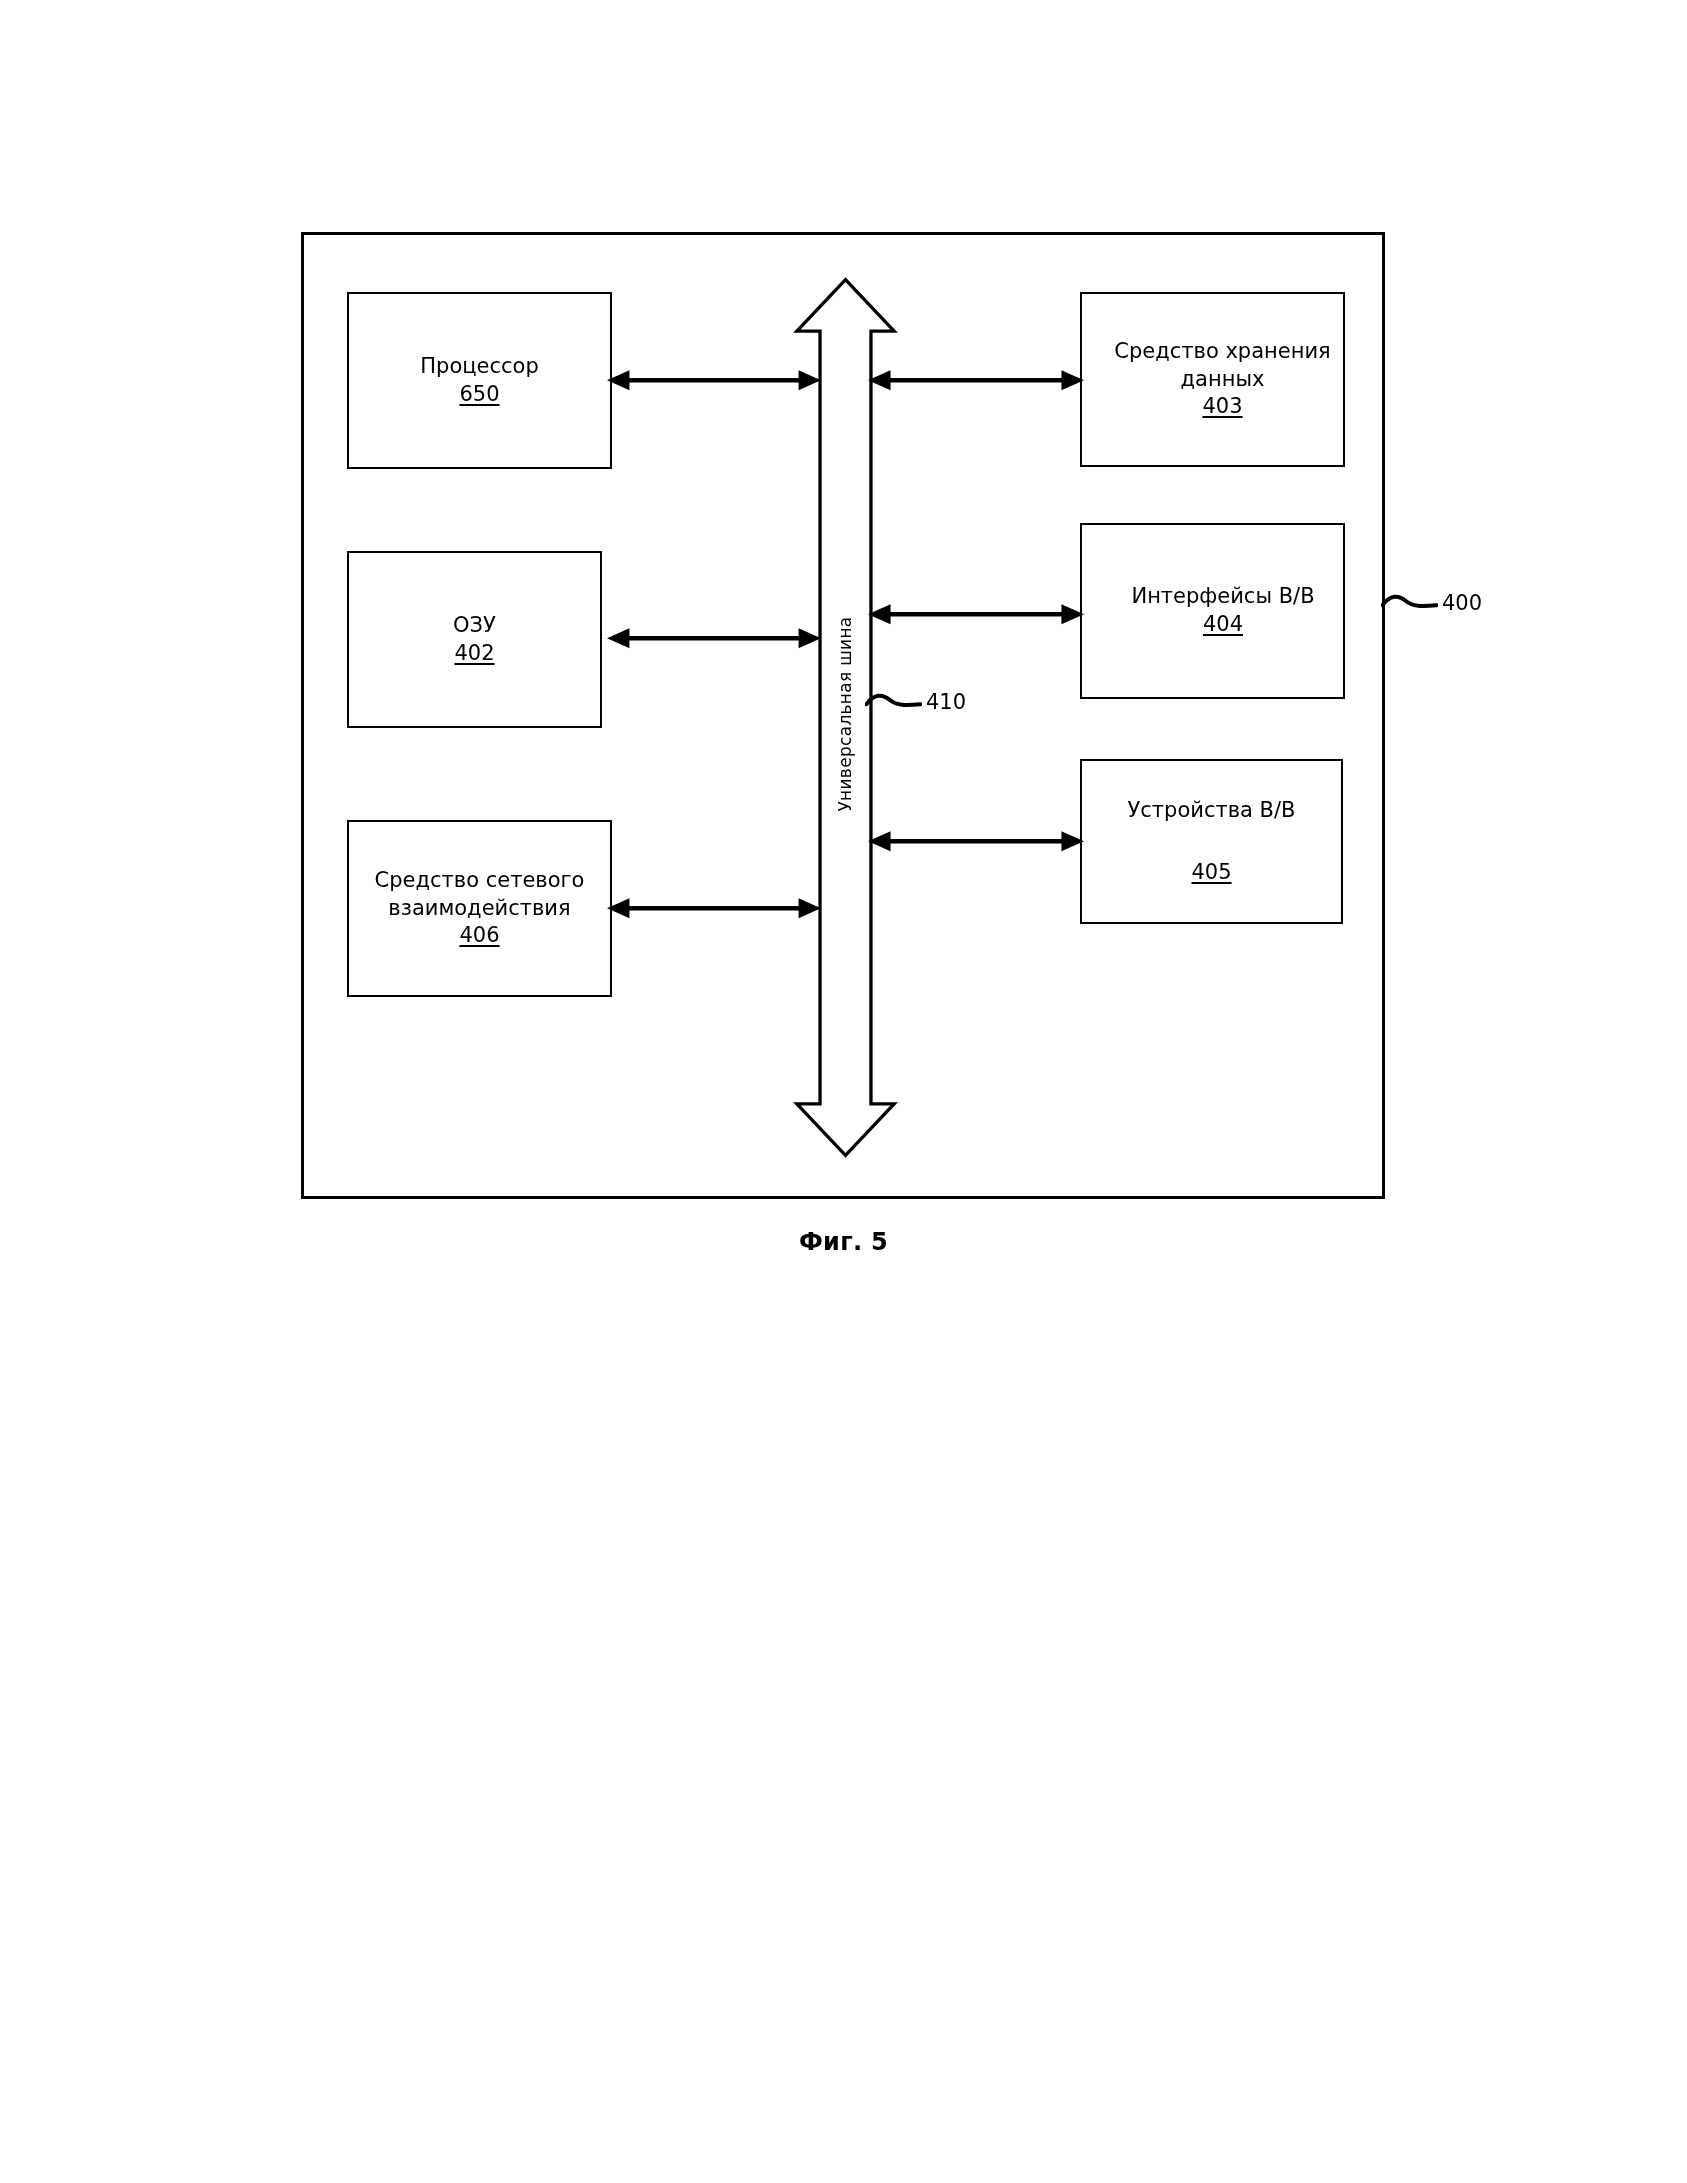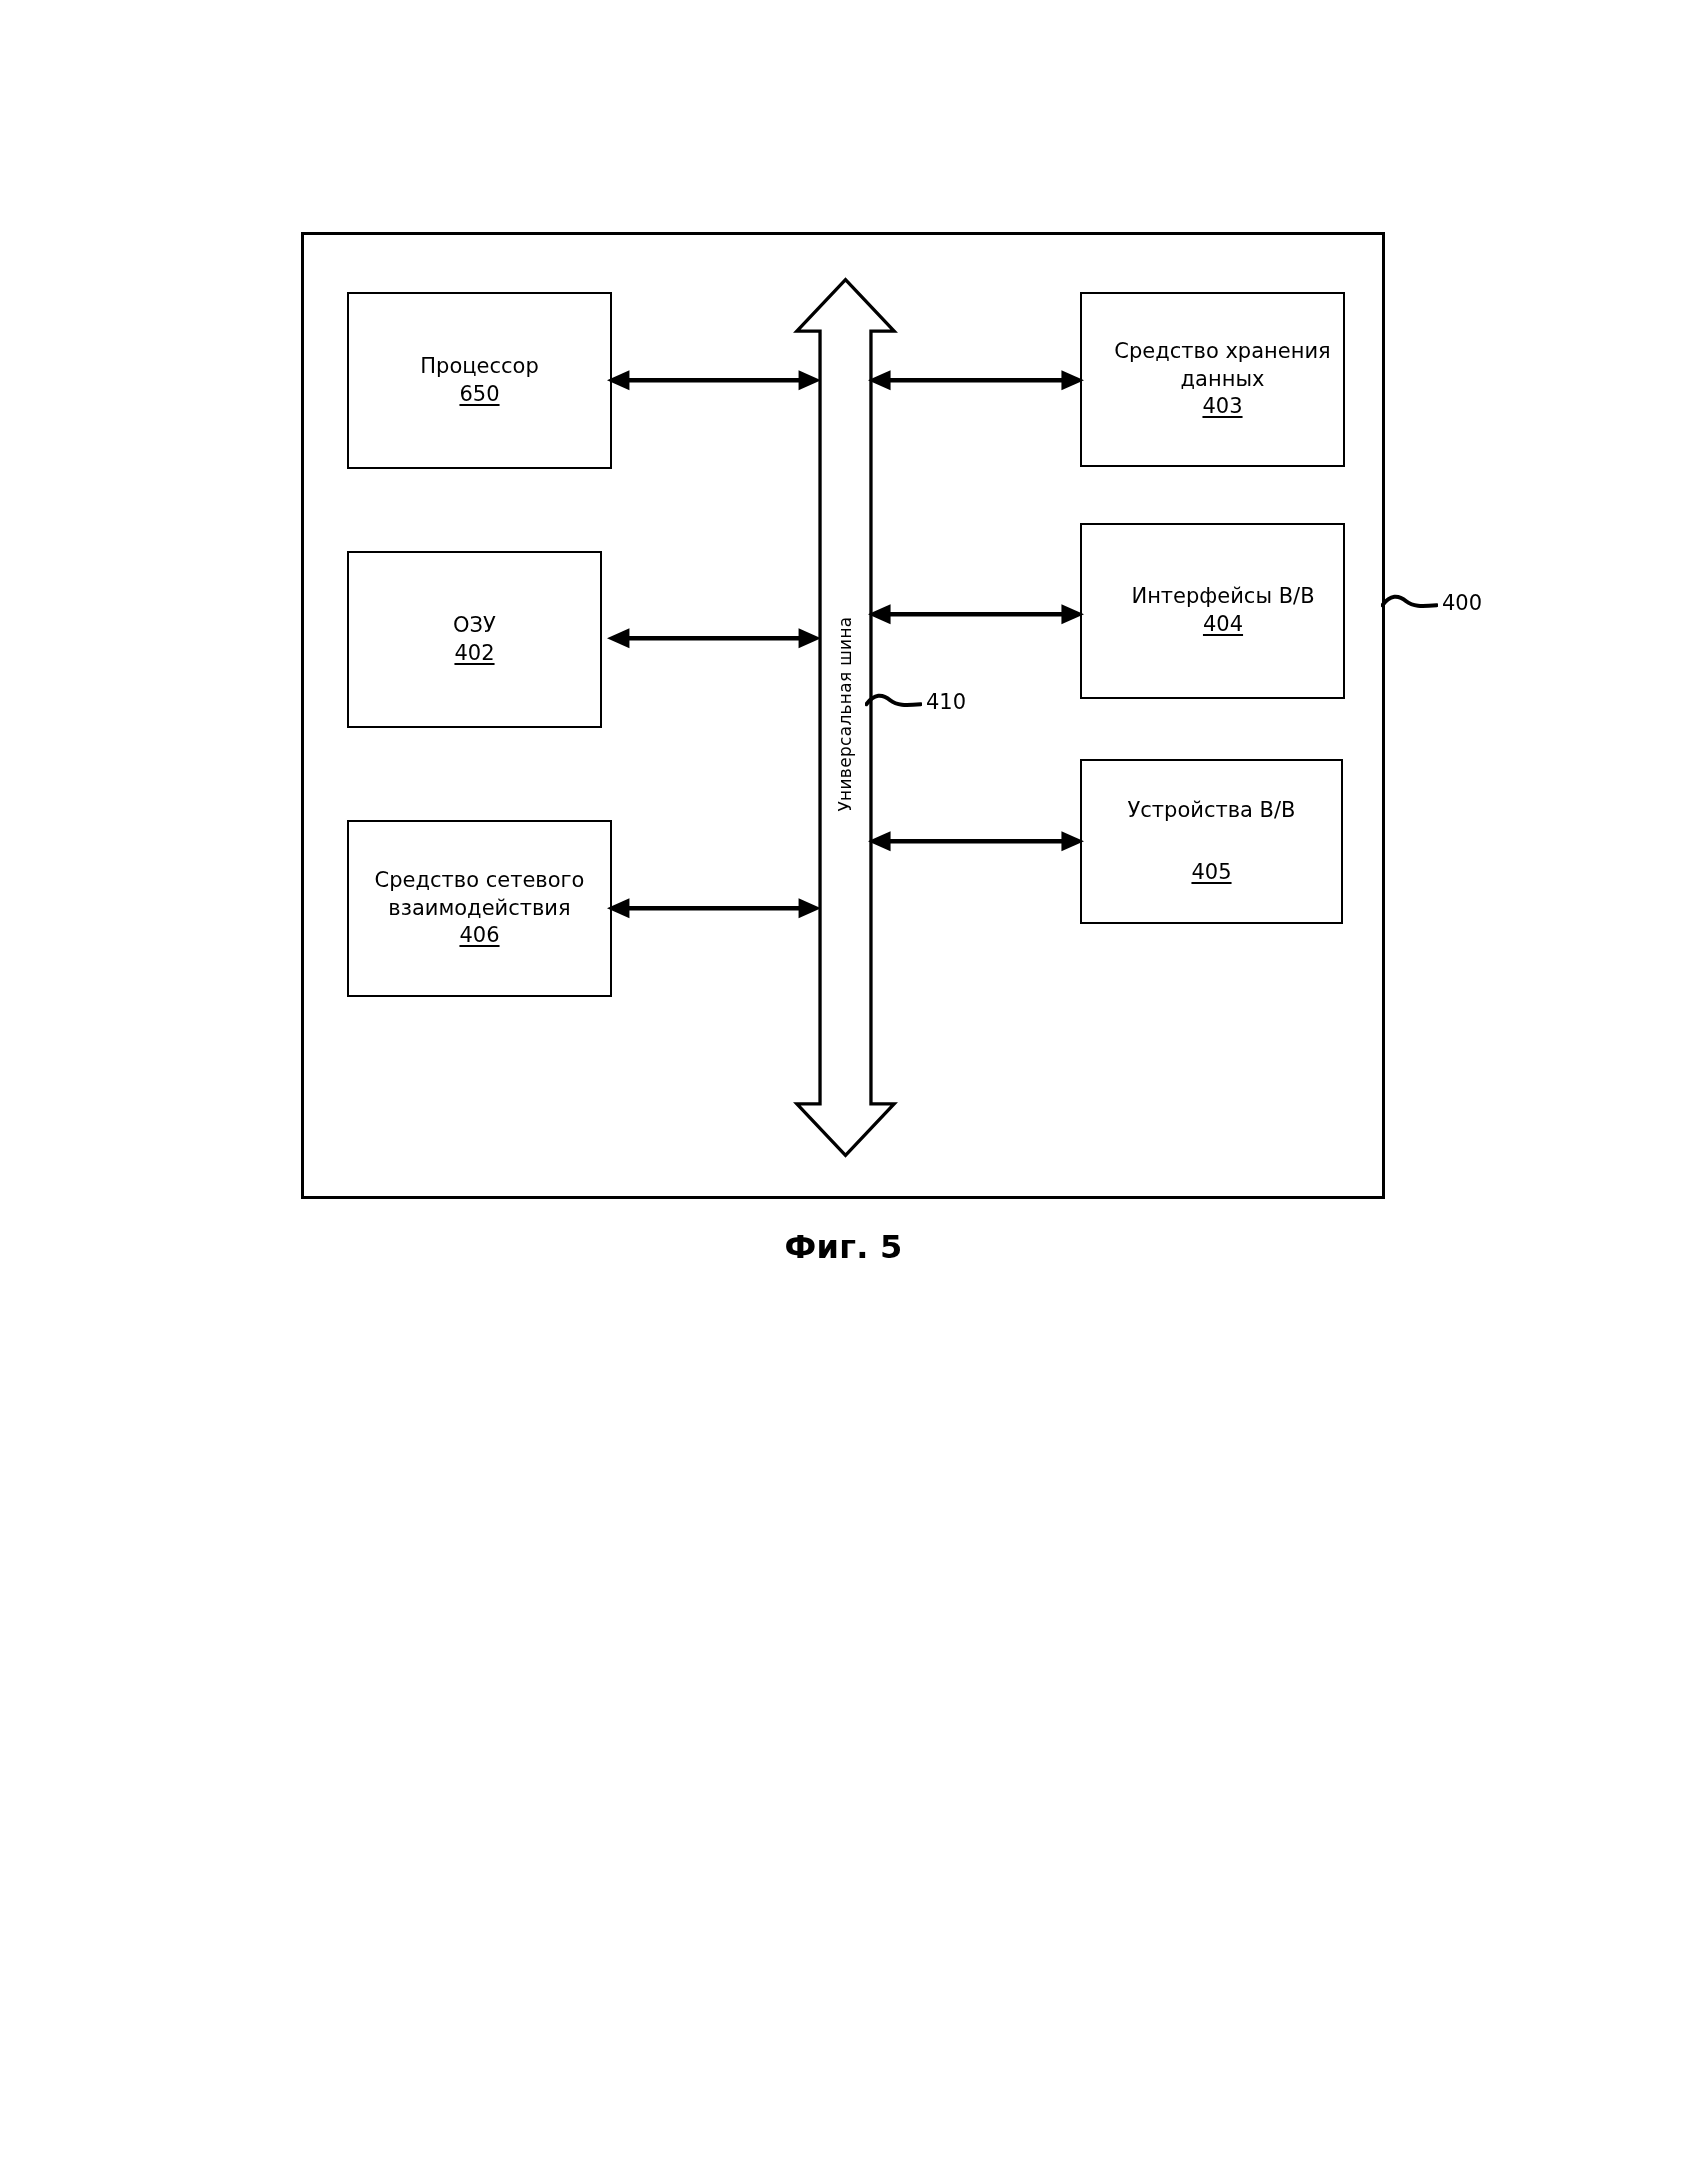--- a/index.html
+++ b/index.html
@@ -133,21 +133,21 @@
   #callout-410 { left: 865px; top: 675px; }
   #callout-400 { left: 1381px; top: 576px;  }
 
   
   #figure-caption {
     position: absolute;
     left: 0;
     top: 1216px;
     width: 1687px;
     text-align: center;
-    font-size: 32px;
+    font-size: 24px;
     font-weight: bold;
     color: #000000;
     letter-spacing: 0.3px;
   }
 </style>
 </head>
 <body>
 
 <div id="figure-root">
 

